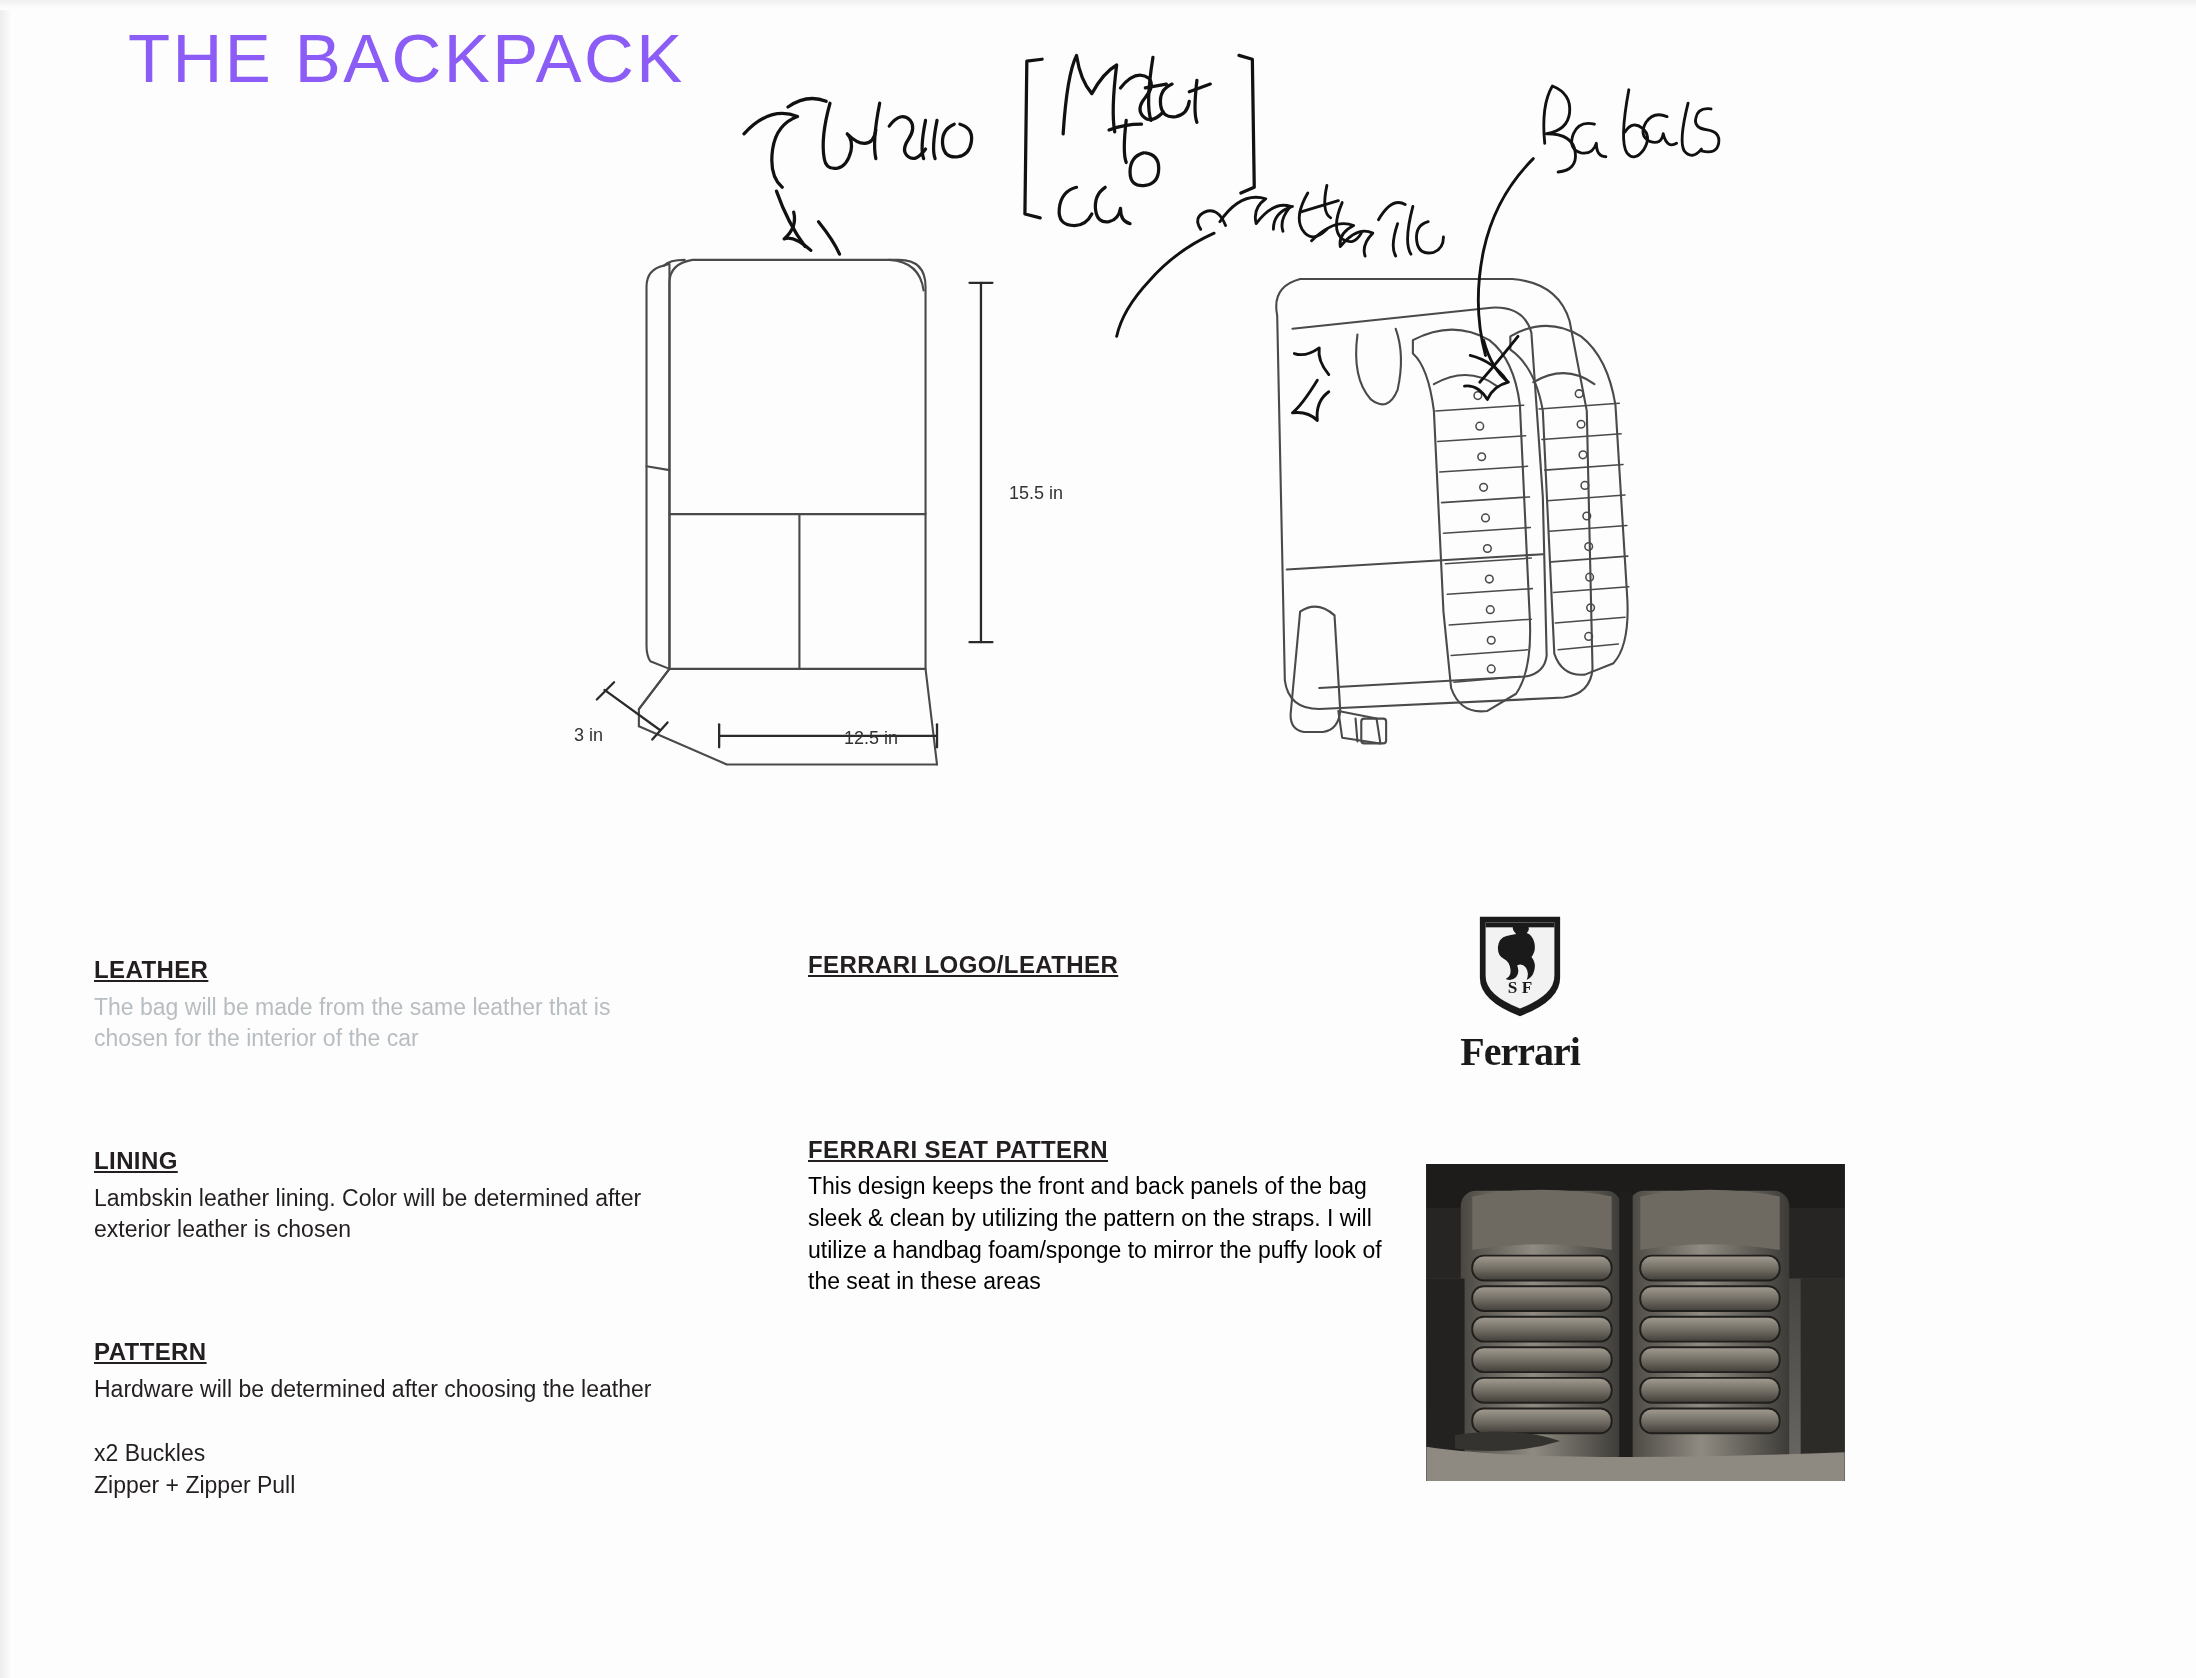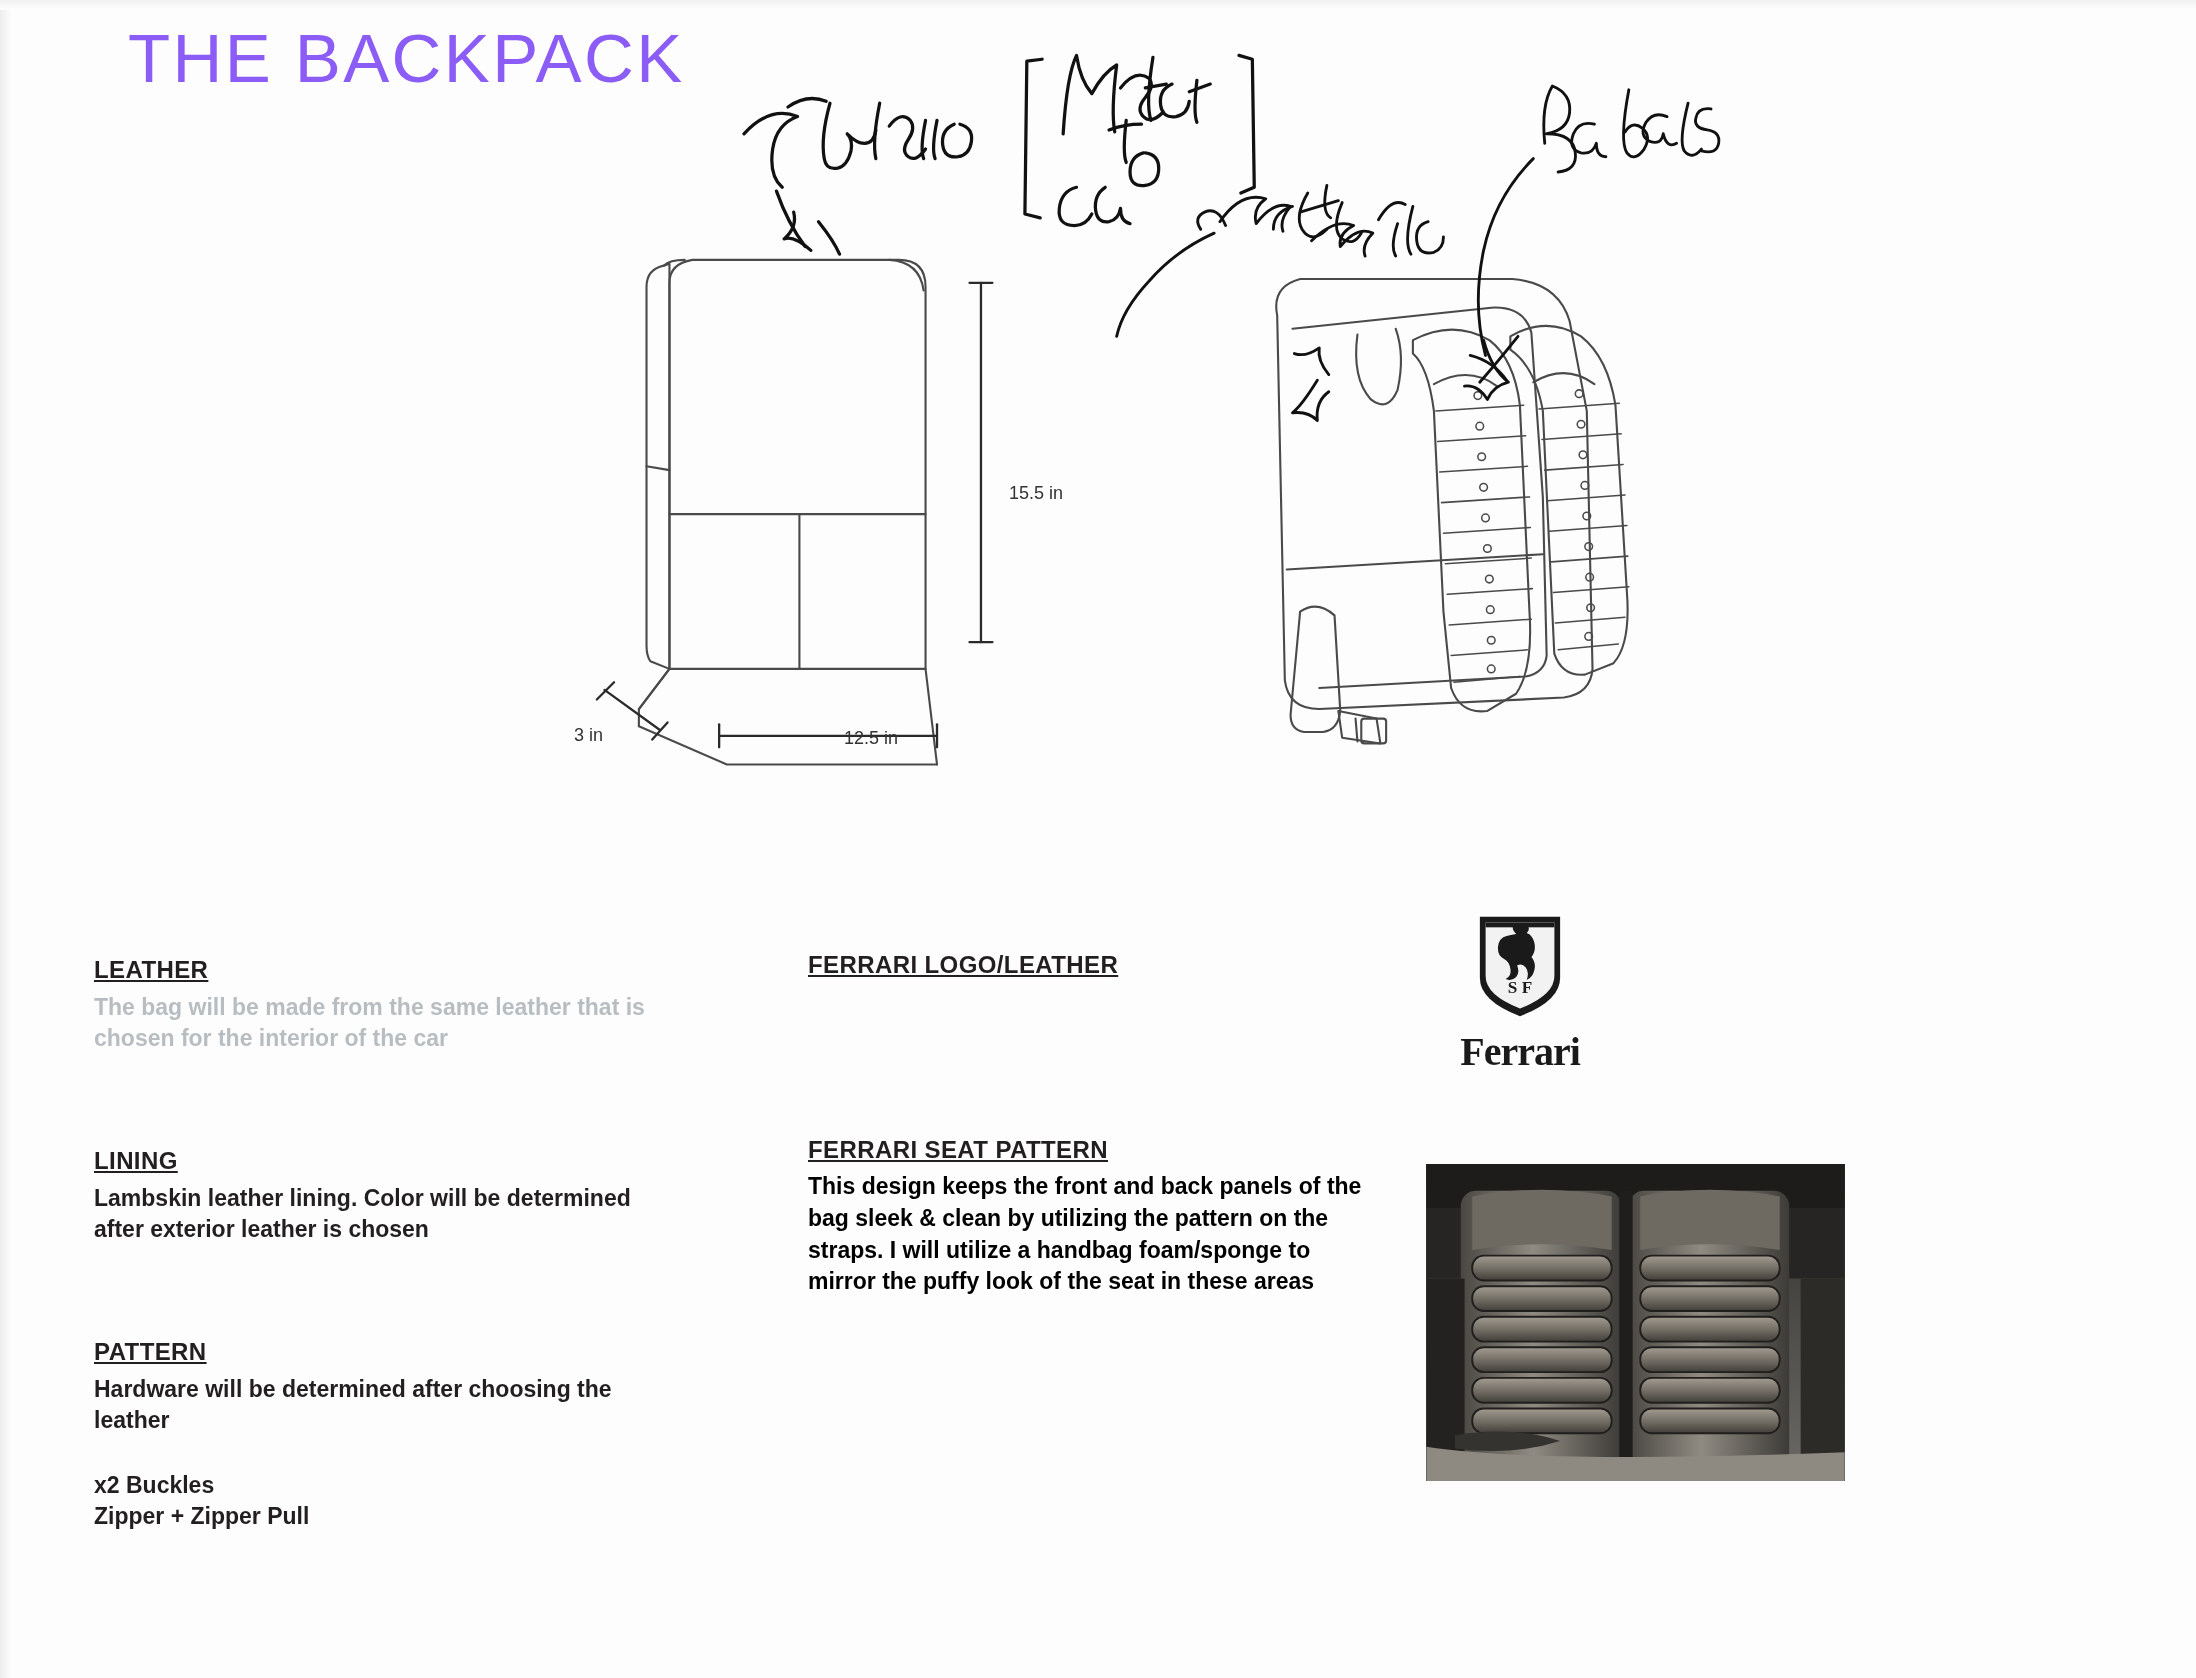--- a/index.html
+++ b/index.html
@@ -72,21 +72,21 @@
     letter-spacing: 0.4px;
     color: #231f20;
     margin: 0 0 7.6px 0;
     text-decoration: underline;
   }
   .spec-body {
     font-size: 23px;
     line-height: 1.38;
     color: #231f20;
     margin: 0;
-    font-weight: 700;
+    font-weight: 400;
   }
   .faded { color: #b7bdc0; }
   .faded2 { color: #000000; }
 
   .gap-lg { height: 92px; }
   .gap-md { height: 57px; }
   .gap-sm { height: 32.5px; }
 
   
   .ferrari-logo {

